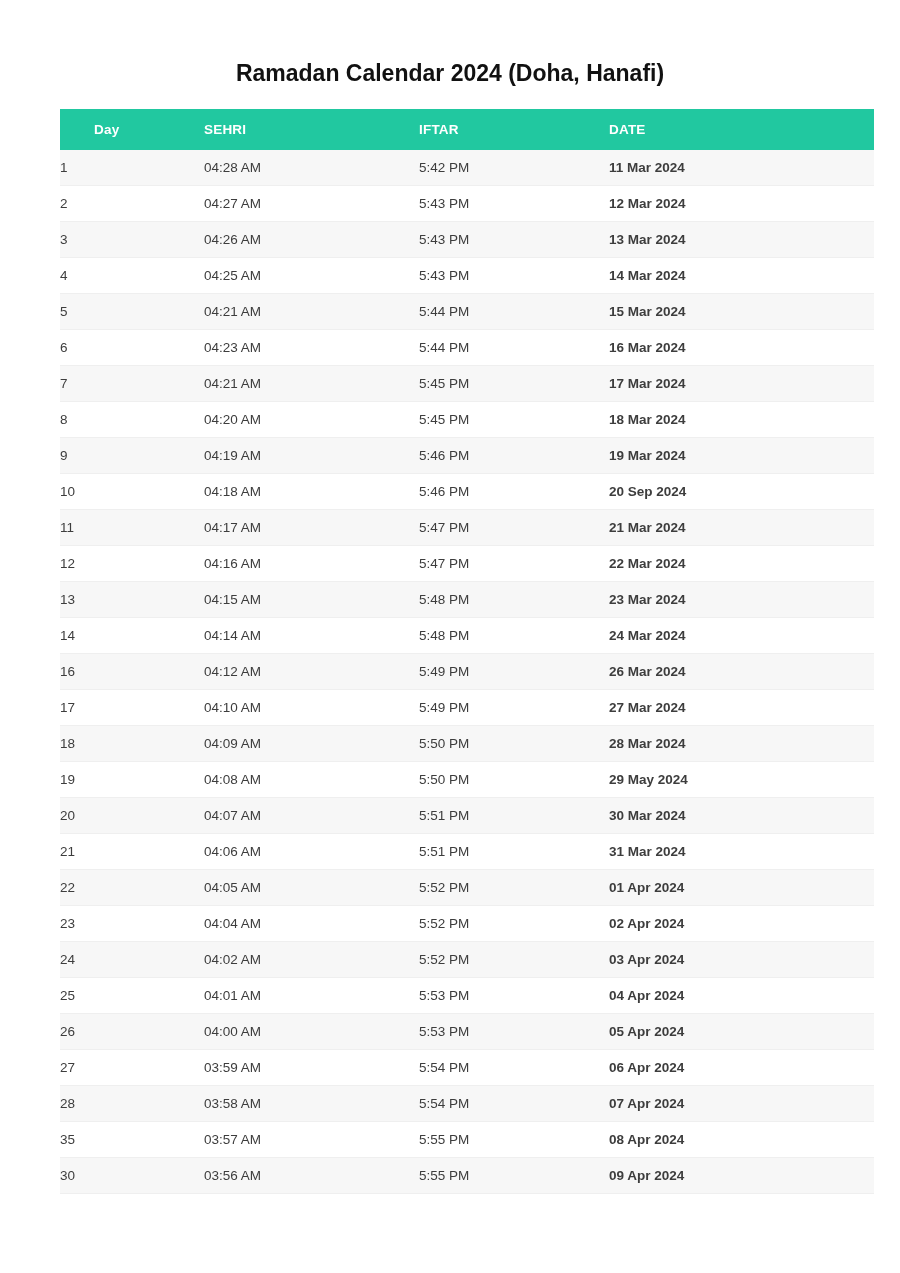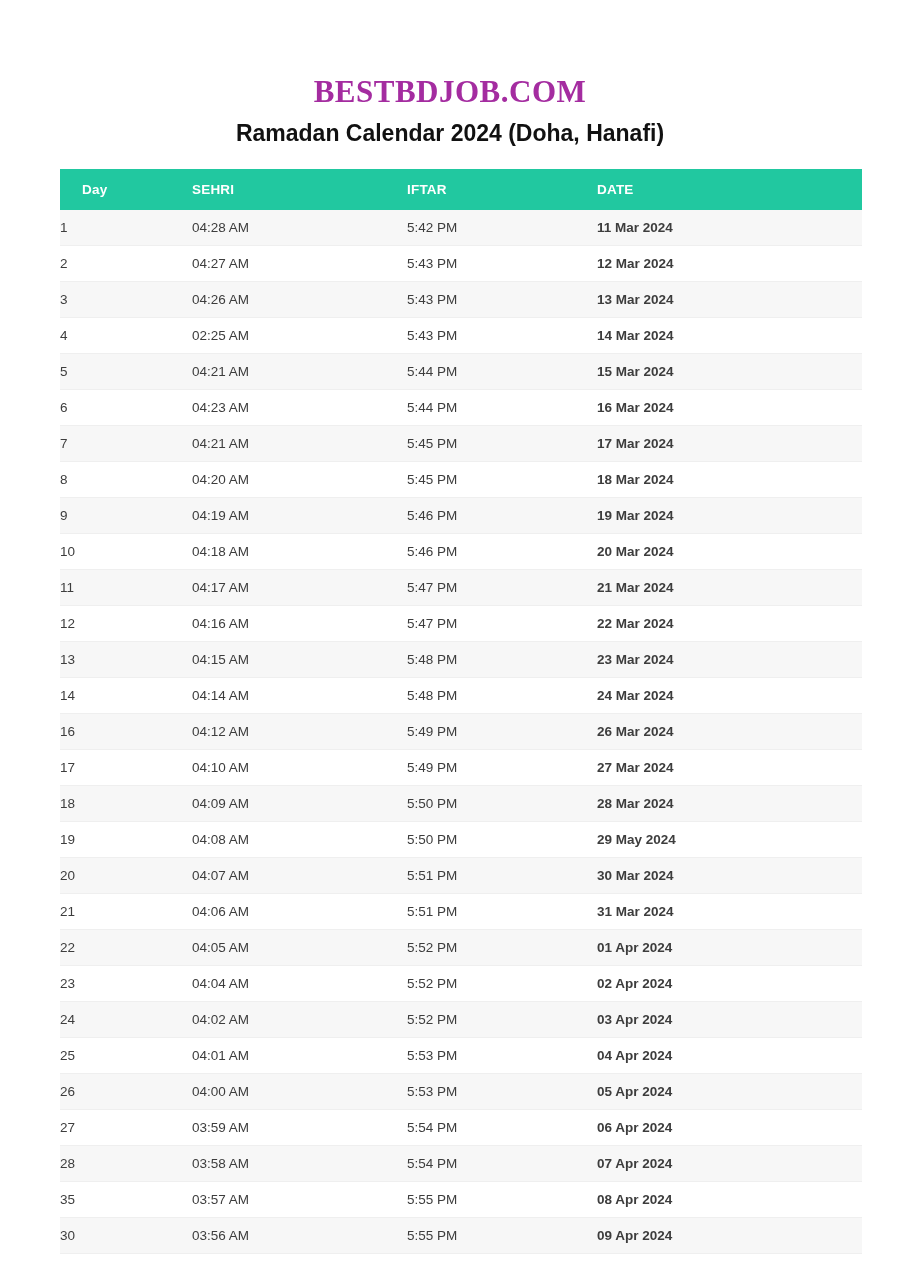--- a/index.html
+++ b/index.html
@@ -45,21 +45,21 @@
   }
   table.cal thead th {
     background: #21c8a0;
     color: #ffffff;
     font-size: 13.5px;
     font-weight: bold;
     text-align: left;
     padding: 13px 0 13px 0;
     letter-spacing: 0.2px;
   }
-  table.cal th.c-day   { width: 110px; padding-left: 22px; margin-left: 12px; }
+  table.cal th.c-day   { width: 110px; padding-left: 34px; margin-left: 12px; }
   table.cal th.c-sehri { width: 215px; }
   table.cal th.c-iftar { width: 190px; }
   table.cal th.c-date  { width: 265px; margin-left: 16px; }
 
   table.cal tbody td {
     font-size: 13.5px;
     color: #3d3d3d;
     padding: 10px 0;
     border-bottom: 1px solid #efefef;
     vertical-align: middle;
@@ -73,21 +73,20 @@
   td.c-day   { padding-left: 18px; color: #555555; }
   td.c-sehri { padding-left: 0; }
   td.c-iftar { padding-left: 0; }
   td.c-date  { padding-left: 0; font-weight: bold; }
 </style>
 </head>
 <body>
 
 <div class="page">
 
-  <div class="brand">BESTBDJOB.COM</div>
   <div class="title">Ramadan Calendar 2024 (Doha, Hanafi)</div>
 
   <table class="cal">
     <thead>
       <tr>
         <th class="c-day">Day</th>
         <th class="c-sehri">SEHRI</th>
         <th class="c-iftar">IFTAR</th>
         <th class="c-date">DATE</th>
       </tr>
@@ -106,21 +105,21 @@
           <td class="c-date">12 Mar 2024</td>
         </tr>
         <tr>
           <td class="c-day">3</td>
           <td class="c-sehri">04:26 AM</td>
           <td class="c-iftar">5:43 PM</td>
           <td class="c-date">13 Mar 2024</td>
         </tr>
         <tr>
           <td class="c-day">4</td>
-          <td class="c-sehri">02:25 AM</td>
+          <td class="c-sehri">04:25 AM</td>
           <td class="c-iftar">5:43 PM</td>
           <td class="c-date">14 Mar 2024</td>
         </tr>
         <tr>
           <td class="c-day">5</td>
           <td class="c-sehri">04:21 AM</td>
           <td class="c-iftar">5:44 PM</td>
           <td class="c-date">15 Mar 2024</td>
         </tr>
         <tr>
@@ -144,21 +143,21 @@
         <tr>
           <td class="c-day">9</td>
           <td class="c-sehri">04:19 AM</td>
           <td class="c-iftar">5:46 PM</td>
           <td class="c-date">19 Mar 2024</td>
         </tr>
         <tr>
           <td class="c-day">10</td>
           <td class="c-sehri">04:18 AM</td>
           <td class="c-iftar">5:46 PM</td>
-          <td class="c-date">20 Mar 2024</td>
+          <td class="c-date">20 Sep 2024</td>
         </tr>
         <tr>
           <td class="c-day">11</td>
           <td class="c-sehri">04:17 AM</td>
           <td class="c-iftar">5:47 PM</td>
           <td class="c-date">21 Mar 2024</td>
         </tr>
         <tr>
           <td class="c-day">12</td>
           <td class="c-sehri">04:16 AM</td>

